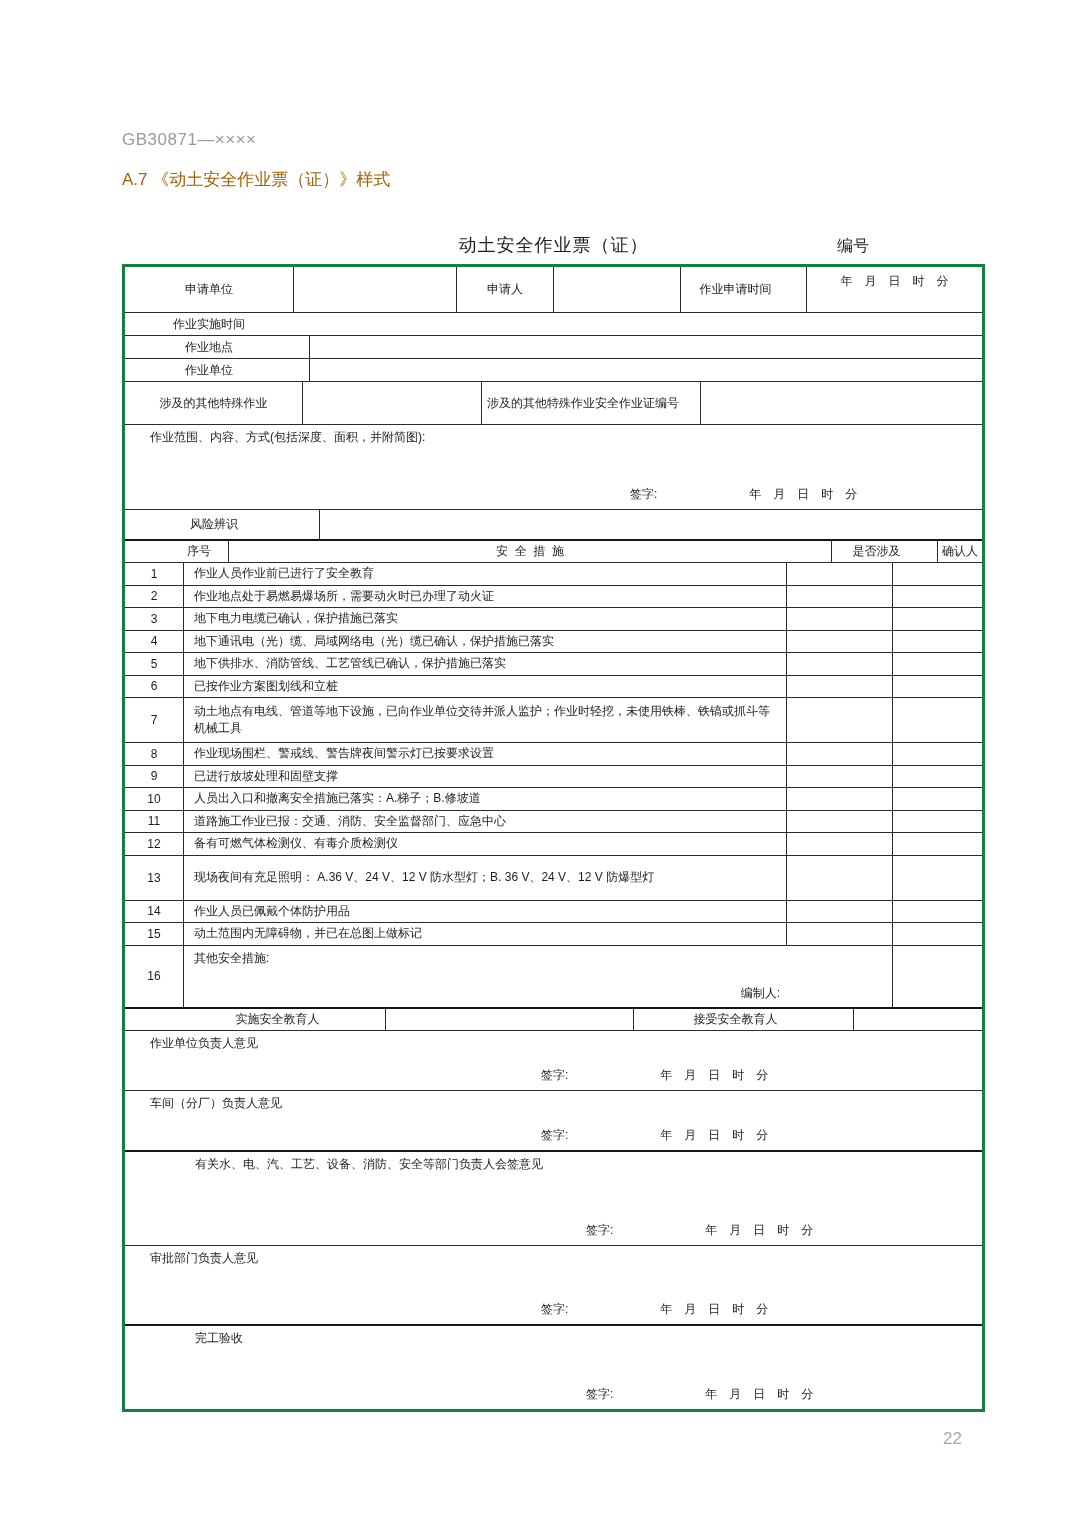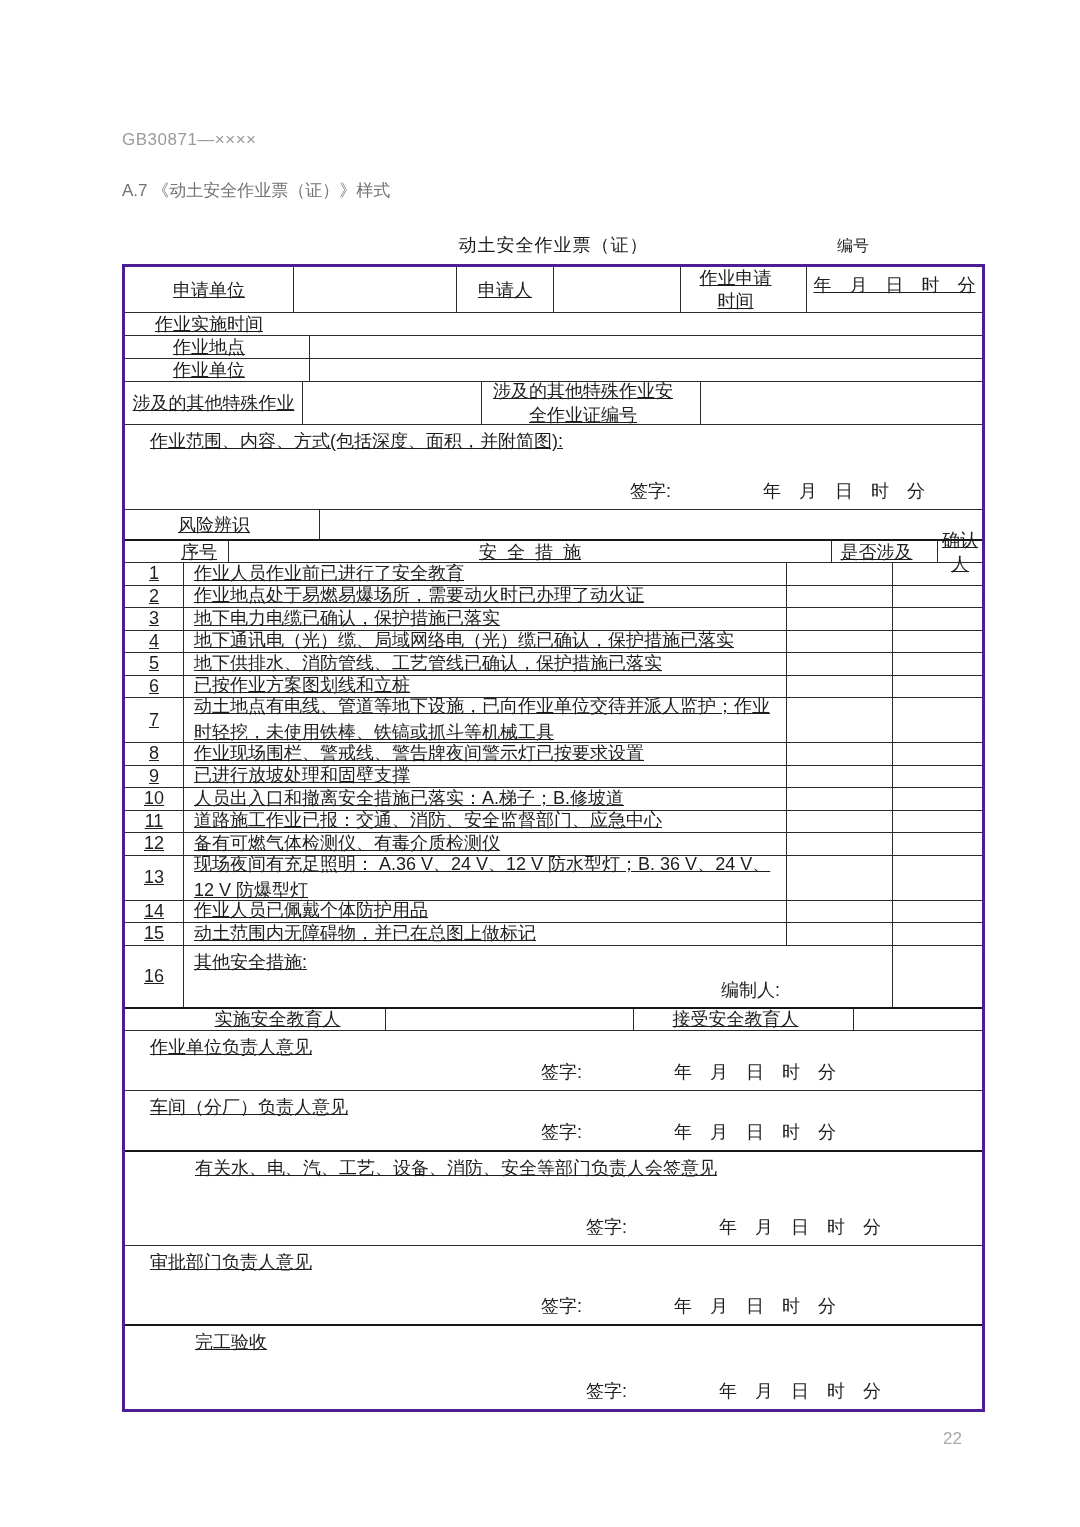--- a/index.html
+++ b/index.html
@@ -3,27 +3,27 @@
 <meta charset="utf-8">
 <style>
   * { margin:0; padding:0; box-sizing:border-box; }
   html,body { background:#ffffff; }
   body {
     width:1080px; height:1527px; position:relative;
     font-family:"Liberation Sans","DejaVu Sans",sans-serif;
     color:#1e1e1e;
   }
   .doc-code { position:absolute; left:122px; top:130px; font-size:17px; color:#9a9a9a; letter-spacing:.5px; }
-  .section-heading { position:absolute; left:122px; top:179px; font-size:17px; color:#737373; }
+  .section-heading { position:absolute; left:122px; top:168px; font-size:17px; color:#a16207; }
   .content { position:absolute; left:122px; top:219px; width:863px; }
   .title-row { position:relative; height:31px; }
   .form-title { text-align:center; font-size:18px; letter-spacing:1px;margin-top:14px; }
   .serial { position:absolute; right:116px; top:3px; font-size:16px; }
 
-  .tbl { border:3px solid #4c1d95; font-size:18px;text-decoration:underline; }
+  .tbl { border:3px solid #15803d; font-size:12px; }
   .tr { display:flex; border-top:1.5px solid #2b2b2b; align-items:stretch; }
   .tr:first-child { border-top:none; }
   .tr.thick { border-top:2.5px solid #161616;padding-left:45px; }
   .td { border-left:1.5px solid #2b2b2b; position:relative; flex:0 0 auto; }
   .td:first-child { border-left:none; }
   .fill { flex:1 1 auto;margin-left:16px; }
   .c { display:flex; align-items:center; justify-content:center; text-align:center; }
   .topleft { padding:4px 9px; }
   .pre { white-space:pre; }
   .prewrap { white-space:pre-wrap; }

